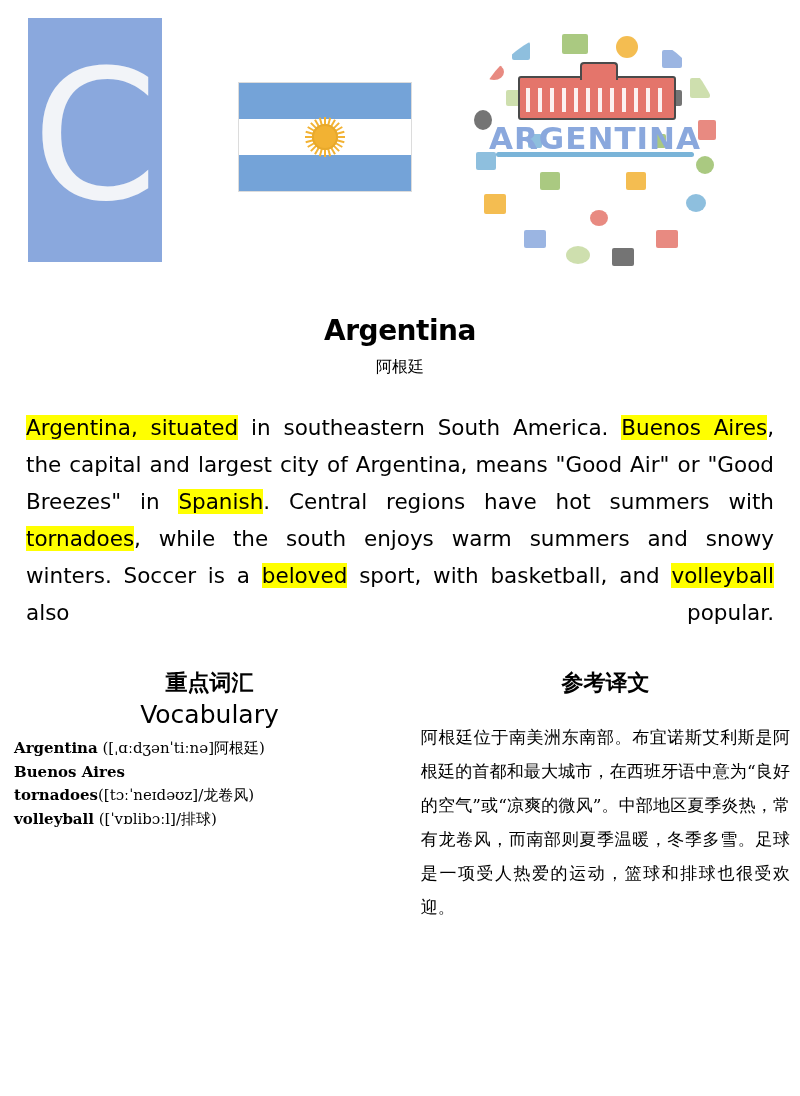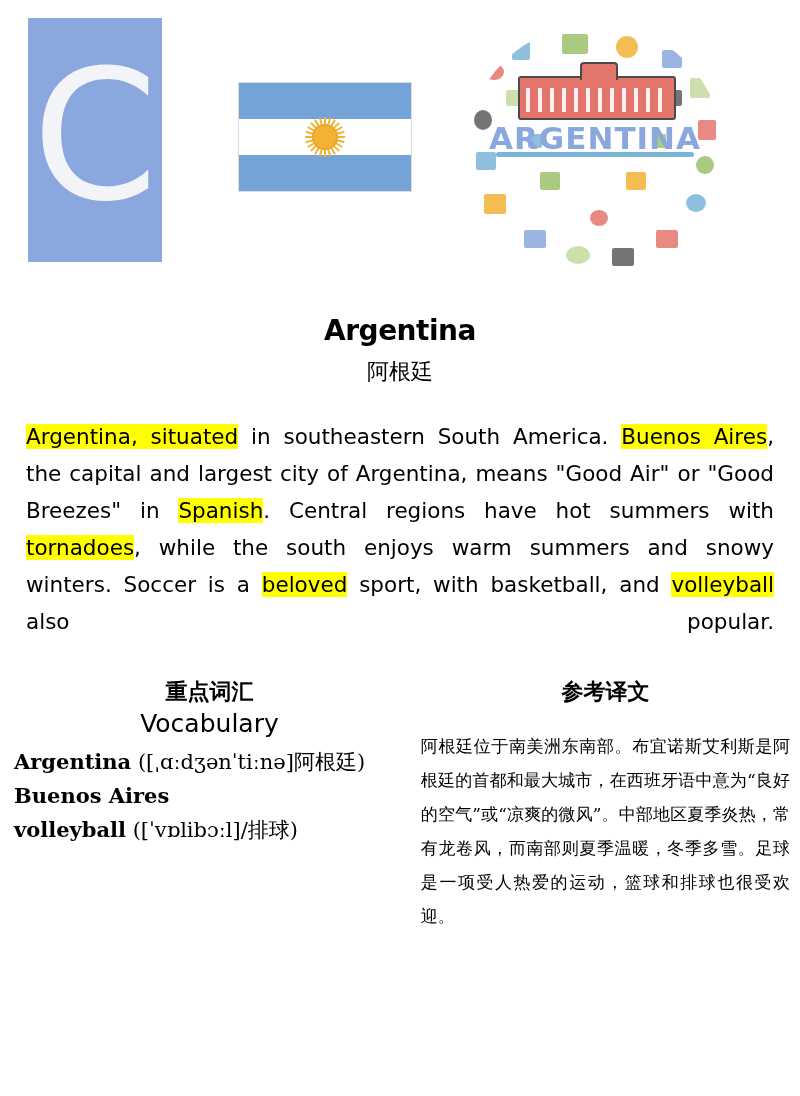--- a/index.html
+++ b/index.html
@@ -183,21 +183,21 @@
     margin-top: 44px;
   }
   .title-en {
     font-family: "DejaVu Sans", sans-serif;
     font-size: 28px;
     font-weight: bold;
     letter-spacing: -0.5px;
   }
   .title-zh {
     font-family: "DejaVu Sans", sans-serif;
-    font-size: 22px;
+    font-size: 16px;
     margin-top: 10px;
   }
 
   
   .passage {
     margin: 32px 26px 0 26px;
     font-family: "DejaVu Sans", sans-serif;
     font-size: 21.5px;
     line-height: 1.72;
     text-align: justify;
@@ -232,21 +232,21 @@
   }
   .col-head-en {
     text-align: center;
     font-family: "DejaVu Sans", sans-serif;
     font-size: 25px;
     margin-top: 2px;
   }
   .vocab {
     margin-top: 8px;
     font-family: "DejaVu Serif", serif;
-    font-size: 21px;
+    font-size: 15px;
     line-height: 1.52;
   }
   .vocab .item {
     margin-bottom: 1px;
   }
   .vocab .w {
     font-weight: bold;
   }
   .vocab .d {
     font-weight: normal;
@@ -336,20 +336,21 @@
   <div class="passage" id="passage"><span> </span><span class="hl">Argentina, situated</span><span>  in southeastern South America. </span><span class="hl">Buenos Aires</span><span>, the capital and largest city of Argentina, means "Good Air" or "Good Breezes" in </span><span class="hl">Spanish</span><span>. Central regions have hot summers with </span><span class="hl">tornadoes</span><span>, while the south enjoys warm summers and snowy winters. Soccer  is a </span><span class="hl">beloved</span><span> sport, with basketball, and </span><span class="hl">volleyball</span><span> also popular.</span></div>
 
   <div class="columns">
 
     <div class="col-left">
       <div class="col-head-zh">重点词汇</div>
       <div class="col-head-en">Vocabulary</div>
       <div class="vocab" id="vocab">
           <div class="item"><span class="w">Argentina</span><span class="d"> ([ˌɑːdʒənˈtiːnə]阿根廷)</span></div>
           <div class="item"><span class="w">Buenos Aires</span><span class="d"></span></div>
+          <div class="item"><span class="w">tornadoes</span><span class="d">([tɔːˈneɪdəʊz]/龙卷风)</span></div>
           <div class="item"><span class="w">volleyball</span><span class="d"> ([ˈvɒlibɔːl]/排球)</span></div>
         </div>
     </div>
 
     <div class="col-right">
       <div class="col-head-zh">参考译文</div>
       <div class="right-head-spacer"></div>
       <div class="translation">阿根廷位于南美洲东南部。布宜诺斯艾利斯是阿根廷的首都和最大城市，在西班牙语中意为“良好的空气”或“凉爽的微风”。中部地区夏季炎热，常有龙卷风，而南部则夏季温暖，冬季多雪。足球是一项受人热爱的运动，篮球和排球也很受欢迎。</div>
     </div>
   </div>

